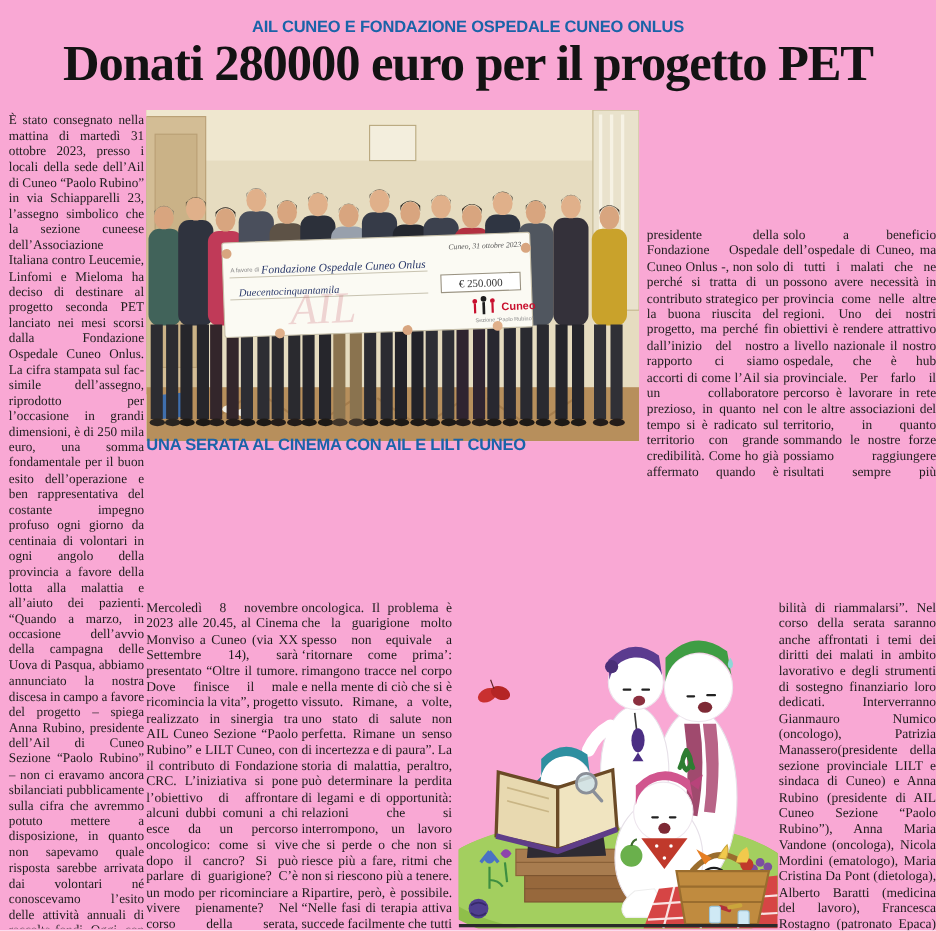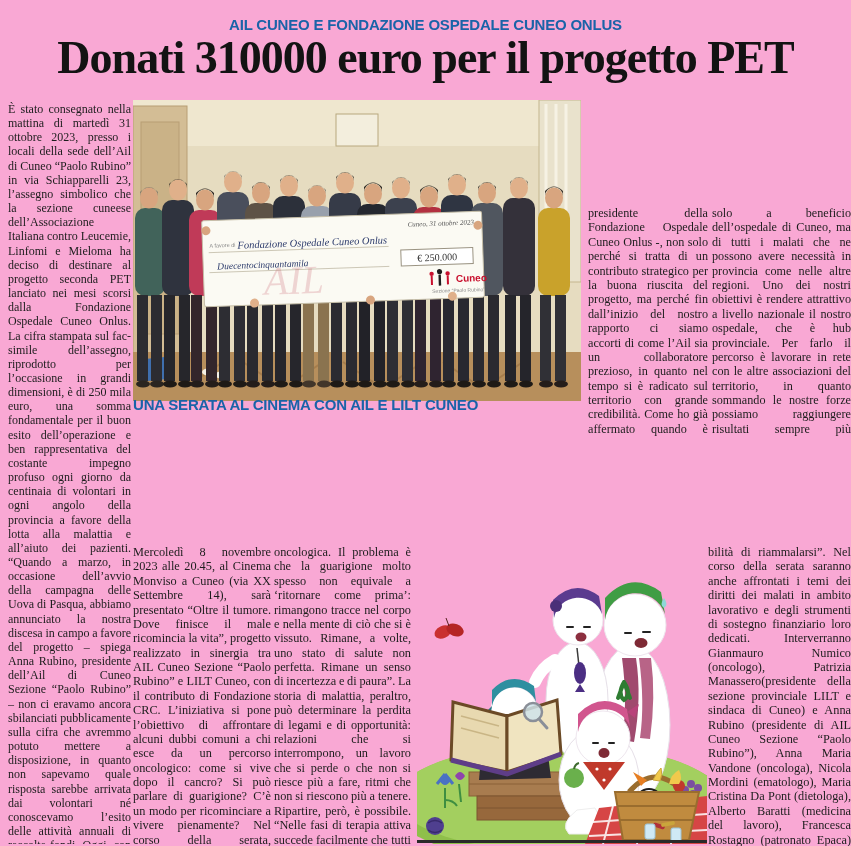--- a/index.html
+++ b/index.html
@@ -34,21 +34,21 @@
   .a2colB{left:274px;top:545px;width:137px;height:301px;font-size:12.3px;line-height:1.17;}
   .a2colC{left:708px;top:545px;width:143px;height:301px;font-size:12.3px;line-height:1.17;}
   .illustration{position:absolute;left:417px;top:540px;width:290px;height:304px;}
 </style>
 </head>
 <body>
 
 <div class="page">
 
   <div class="a1-kicker">AIL CUNEO E FONDAZIONE OSPEDALE CUNEO ONLUS</div>
-  <h1 class="a1-headline">Donati 310000 euro per il progetto PET</h1>
+  <h1 class="a1-headline">Donati 280000 euro per il progetto PET</h1>
 
   <div class="body-text colL">È stato consegnato nella mattina di martedì 31 ottobre 2023, presso i locali della sede dell’Ail di Cuneo “Paolo Rubino” in via Schiapparelli 23, l’assegno simbolico che la sezione cuneese dell’Associazione Italiana contro Leucemie, Linfomi e Mieloma ha deciso di destinare al progetto seconda PET lanciato nei mesi scorsi dalla Fondazione Ospedale Cuneo Onlus. La cifra stampata sul fac-simile dell’assegno, riprodotto per l’occasione in grandi dimensioni, è di 250 mila euro, una somma fondamentale per il buon esito dell’operazione e ben rappresentativa del costante impegno profuso ogni giorno da centinaia di volontari in ogni angolo della provincia a favore della lotta alla malattia e all’aiuto dei pazienti. “Quando a marzo, in occasione dell’avvio della campagna delle Uova di Pasqua, abbiamo annunciato la nostra discesa in campo a favore del progetto – spiega Anna Rubino, presidente dell’Ail di Cuneo Sezione “Paolo Rubino” – non ci eravamo ancora sbilanciati pubblicamente sulla cifra che avremmo potuto mettere a disposizione, in quanto non sapevamo quale risposta sarebbe arrivata dai volontari né conoscevamo l’esito delle attività annuali di raccolta fondi. Oggi, con due mesi d’anticipo sulla fine del 2023, addirittura prima che parta la nostra campagna più importante, quella delle Stelle di Natale, possiamo dire con immensa soddisfazione che i risultati raggiunti sono stati superiori alle aspettative, a cominciare dalle Uova di Pasqua per arrivare fino alla Passeggiata per la Vita da poco svoltasi a Dronero. L’entità delle donazioni raccolte nel 2023, il costante sostegno ricevuto dalle persone che ci gravitano intorno, ma soprattutto la gestione economica accorta e oculata che è stata fatta nei quasi 25 anni di vita dell’Ail di Cuneo, hanno posto le basi perché ri-</div>
 
   <div class="photo">
     <svg width="448" height="301" viewBox="0 0 448 301" xmlns="http://www.w3.org/2000/svg">
 
       <rect width="448" height="301" fill="#e6dcc0"></rect>
       <rect width="448" height="46" fill="#efe7cf"></rect>
       <rect x="0" y="6" width="54" height="252" fill="#d3bd95" stroke="#b89e74"></rect>
       <rect x="8" y="22" width="38" height="100" fill="#cab287" stroke="#b89e74"></rect>

